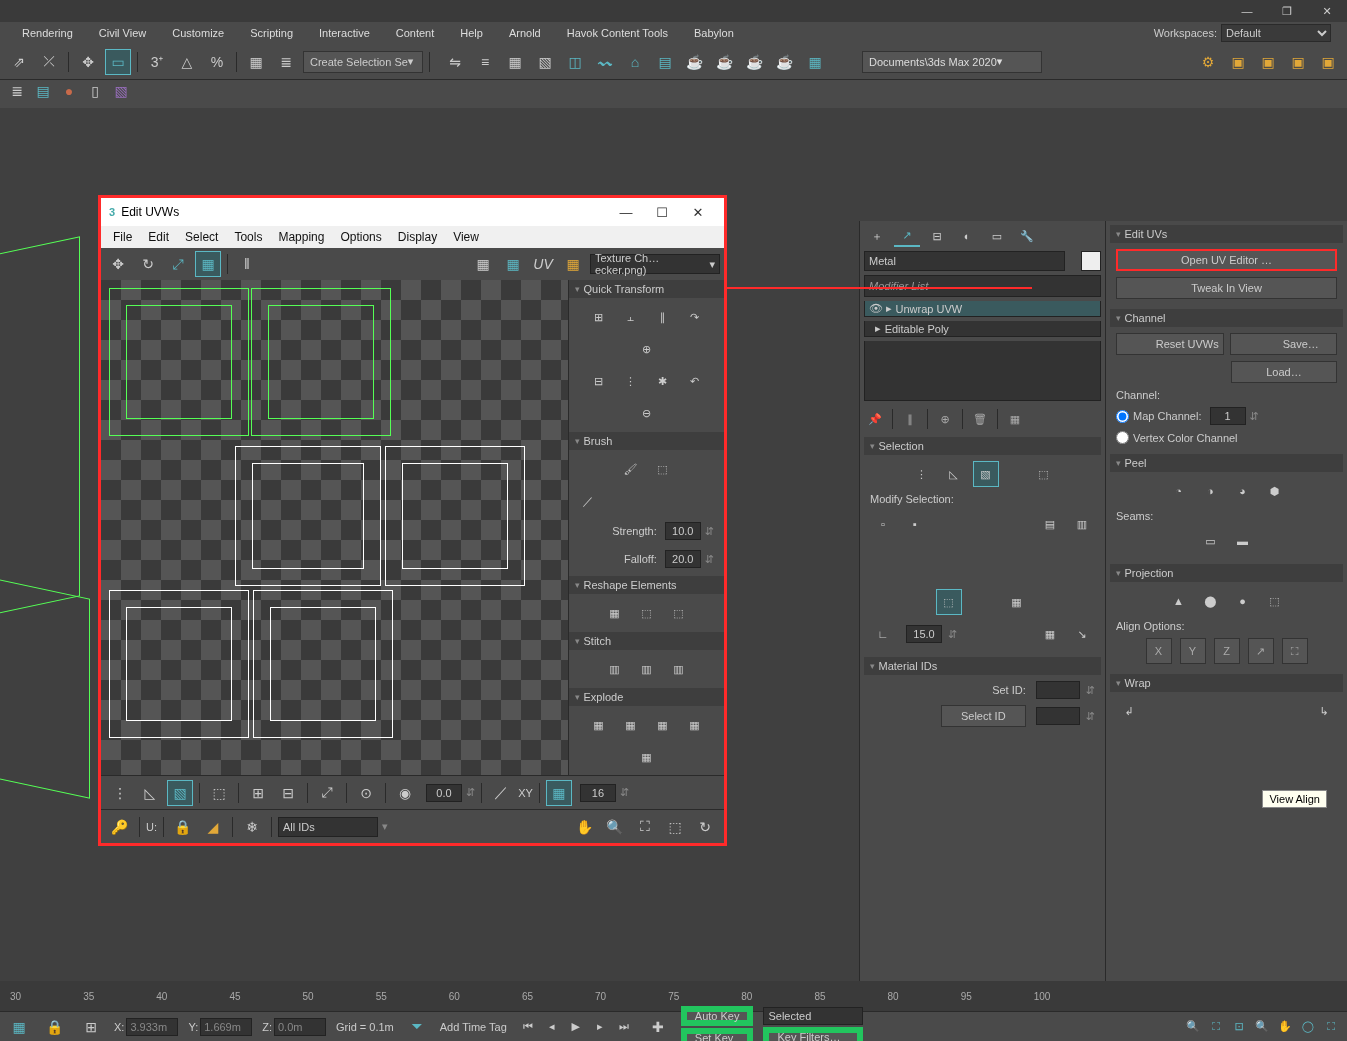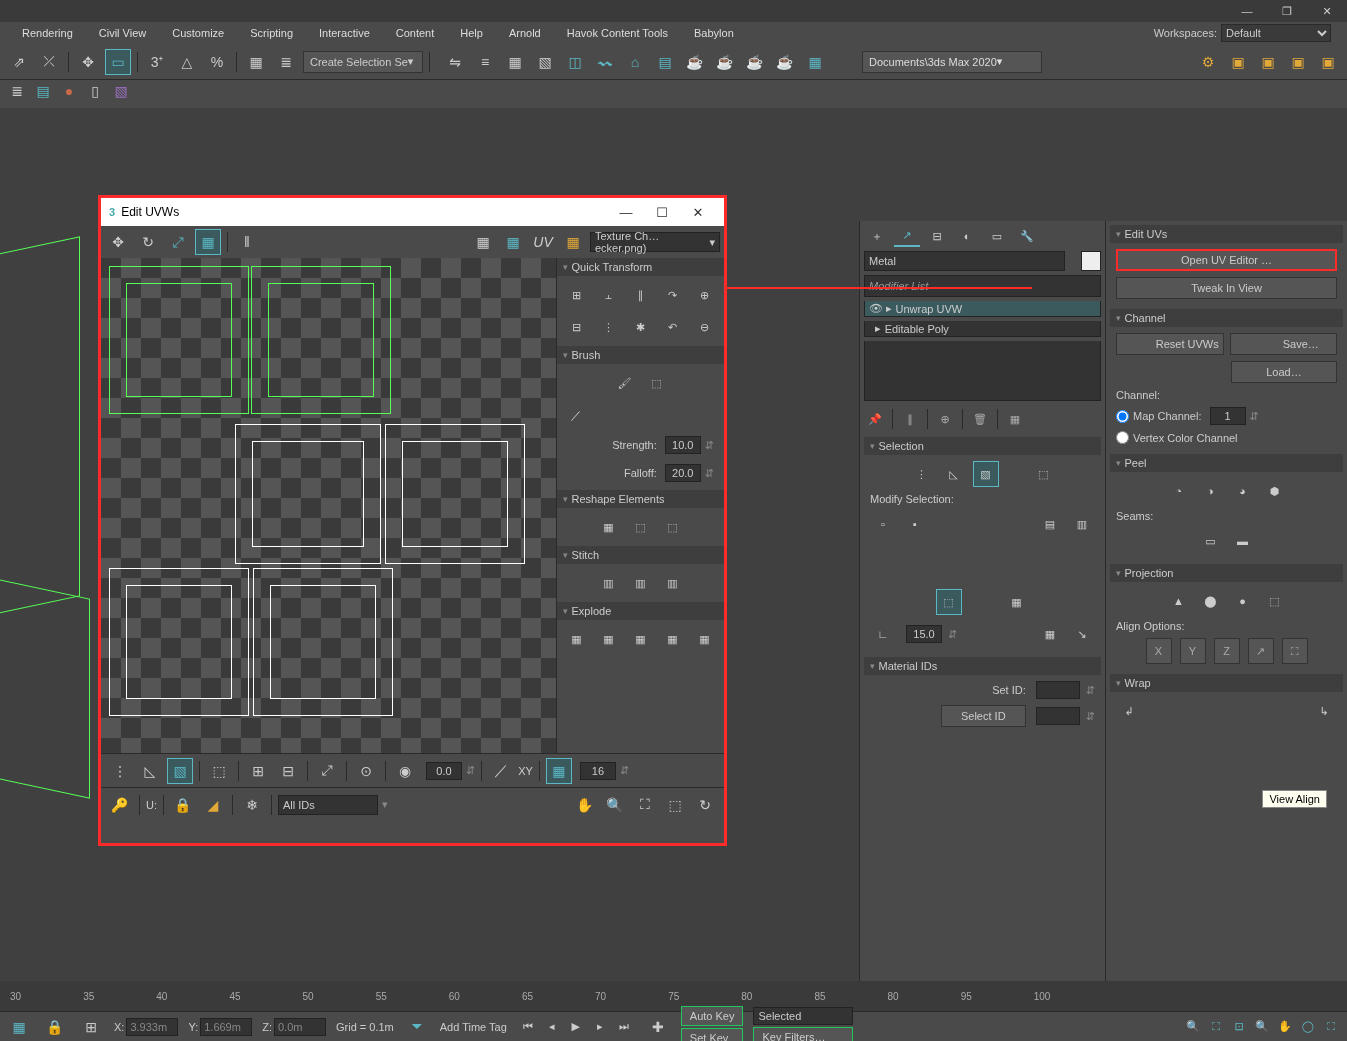--- a/index.html
+++ b/index.html
@@ -82,37 +82,37 @@
   linear-gradient(45deg,#555 25%,transparent 25%),
   linear-gradient(-45deg,#555 25%,transparent 25%),
   linear-gradient(45deg,transparent 75%,#555 75%),
   linear-gradient(-45deg,transparent 75%,#555 75%);
   background-size:40px 40px;
   background-position:0 0,0 20px,20px -20px,-20px 0; }
 .uvrect { position:absolute; border:1px solid #fff; }
 .uvrect.sel { border-color:#5f5; }
 .uvrect::before { content:""; position:absolute; inset:16px; border:1px solid #fff; }
 .uvrect.sel::before { border-color:#5f5; }
-.uvside { width:168px; background:#4a4a4a; border-left:1px solid #2a2a2a; overflow-y:auto; }
+.uvside { width:156px; background:#4a4a4a; border-left:1px solid #2a2a2a; overflow-y:auto; }
 .paramrow { display:flex; align-items:center; justify-content:flex-end; gap:4px; font-size:11px; padding:2px 4px; }
 .uvstatus1 { height:34px; background:#4a4a4a; border-top:1px solid #2a2a2a; display:flex; align-items:center; gap:4px; padding:0 6px; }
 .uvstatus2 { height:34px; background:#4a4a4a; border-top:1px solid #2a2a2a; display:flex; align-items:center; gap:4px; padding:0 6px; }
 .uvsel { width:100px; height:20px; background:#333; border:1px solid #222; color:#ccc; display:flex; align-items:center; padding:0 4px; }
 
 
 .timeline { position:absolute; left:0; right:0; bottom:30px; height:30px; background:#3a3a3a; display:flex; align-items:center; padding:0 10px; gap:62px; color:#aaa; }
 .timeline span { font-size:10px; }
 
 
 .statusbar { position:absolute; left:0; right:0; bottom:0; height:30px; background:#4a4a4a; border-top:1px solid #2a2a2a; display:flex; align-items:center; gap:10px; padding:0 6px; }
 .coord { display:flex; align-items:center; gap:2px; }
 .coord input { width:52px; height:18px; background:#333; border:1px solid #222; color:#888; padding:0 3px; }
 .playctl { display:flex; gap:2px; }
 .playctl .pb { width:22px; height:22px; display:flex; align-items:center; justify-content:center; background:#4a4a4a; cursor:pointer; }
-.keybtn { height:20px; background:#555; border:1px solid #22c55e; padding:0 8px; color:#ccc; cursor:pointer; display:flex; align-items:center; }
+.keybtn { height:20px; background:#555; border:6px solid #22c55e; padding:0 8px; color:#ccc; cursor:pointer; display:flex; align-items:center; }
 .selstatus { width:100px; height:18px; background:#333; border:1px solid #222; padding:0 4px; display:flex; align-items:center; }
 .navicons { margin-left:auto; display:flex; gap:3px; }
 .navicons .nb { width:20px; height:20px; display:flex; align-items:center; justify-content:center; color:#5bb8c4; cursor:pointer; }
 
 
 .redline { position:absolute; top:287px; left:724px; width:308px; height:2px; background:#ff2a2a; z-index:5; }
 
 .tooltip { position:absolute; right:20px; top:790px; background:#fffff0; border:1px solid #888; color:#000; padding:2px 6px; font-size:11px; z-index:20; }
 .sep { width:1px; height:20px; background:#2a2a2a; margin:0 2px; }
 </style>
@@ -376,20 +376,30 @@
 <div class="uvdlg">
   <div class="title">
     <span style="color:#4aa;font-weight:bold">3</span>
     <span class="t">Edit UVWs</span>
     <div class="ctl">
       <span>—</span>
       <span>☐</span>
       <span>✕</span>
     </div>
   </div>
+  <div class="dlgmenu">
+    <div class="mi">File</div>
+    <div class="mi">Edit</div>
+    <div class="mi">Select</div>
+    <div class="mi">Tools</div>
+    <div class="mi">Mapping</div>
+    <div class="mi">Options</div>
+    <div class="mi">Display</div>
+    <div class="mi">View</div>
+  </div>
   <div class="dlgtb">
     <div class="tbtn">✥</div>
     <div class="tbtn">↻</div>
     <div class="tbtn accent">⤢</div>
     <div class="tbtn on accent">▦</div>
     <div class="sep"></div>
     <div class="tbtn">‖</div>
     <div style="flex:1"></div>
     <div class="tbtn">▦</div>
     <div class="tbtn accent">▦</div>

